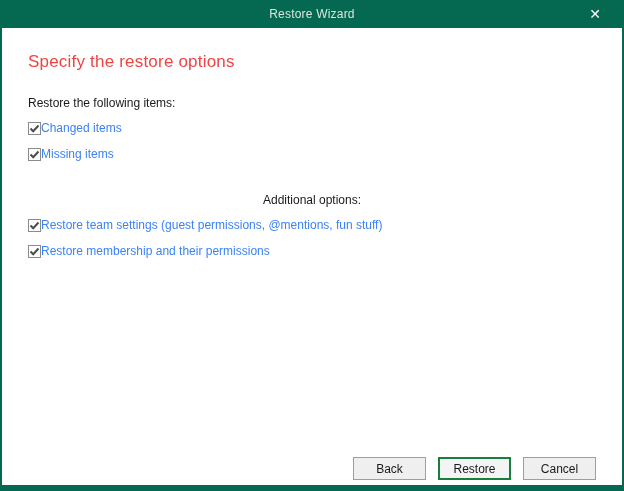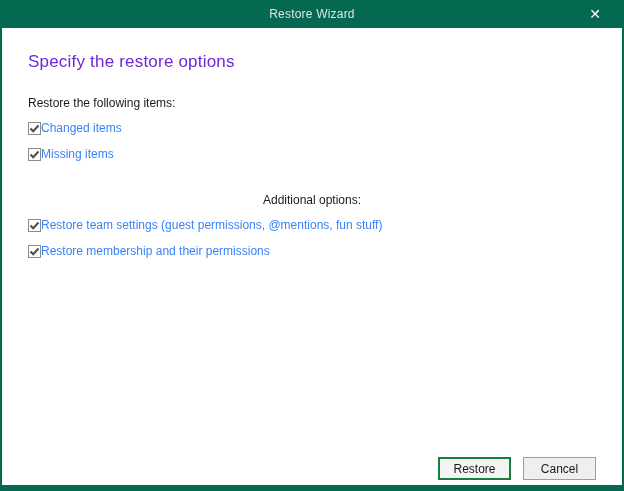--- a/index.html
+++ b/index.html
@@ -52,21 +52,21 @@
     top: 28px;
     left: 2px;
     right: 2px;
     bottom: 6px;
     background: #ffffff;
     padding: 24px 26px;
   }
   .heading {
     font-size: 17px;
     font-weight: normal;
-    color: #6d28d9;
+    color: #ef4444;
     letter-spacing: 0.2px;
   }
   .section-label {
     font-size: 12px;
     color: #1a1a1a;
     margin-top: 24px;
   }
   .section-label.second {
     margin-top: 31px;
     text-align: center;
@@ -173,18 +173,19 @@
     <div class="checkbox-row">
       <span class="checkbox checked">
         <svg width="11" height="11" viewBox="0 0 11 11">
             <path d="M1.5 5.5 L4.2 8.2 L9.5 2.5" fill="none" stroke="#4d4d4d" stroke-width="2"></path>
           </svg>
       </span>
       <span class="checkbox-label">Restore membership and their permissions</span>
     </div>
 
     <div class="footer">
+      <button class="btn">Back</button>
       <button class="btn default">Restore</button>
       <button class="btn">Cancel</button>
     </div>
 
   </div>
 </div>
 
 </body></html>

